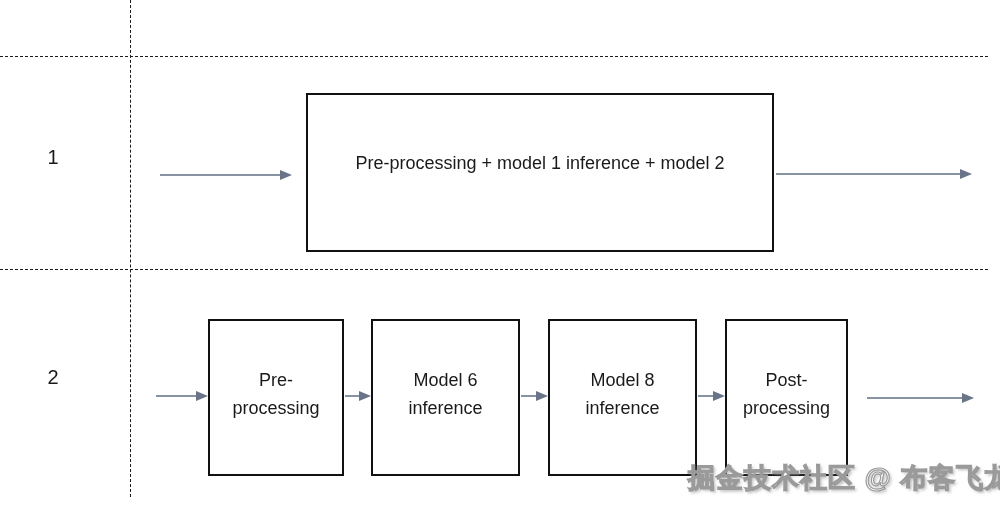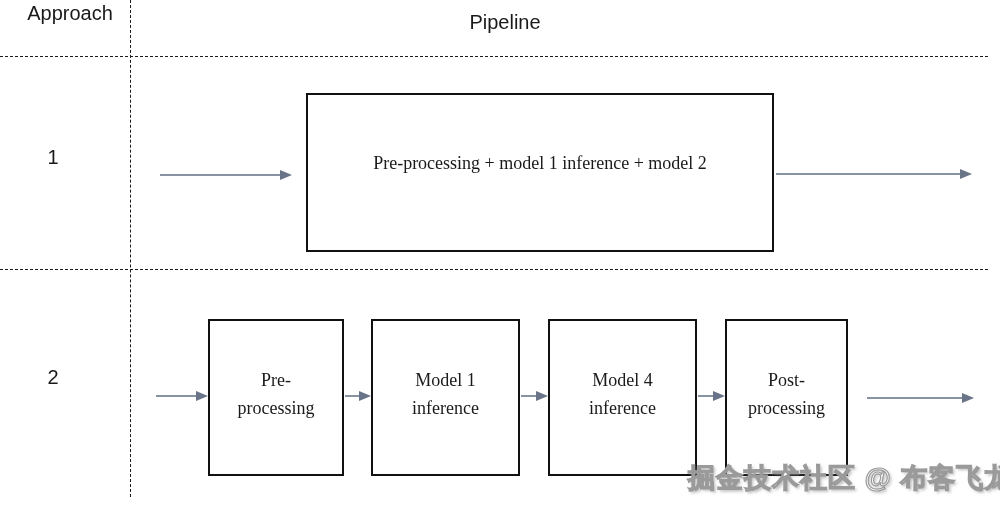--- a/index.html
+++ b/index.html
@@ -48,21 +48,21 @@
     position: absolute;
     border: 2px solid #111111;
     background: #ffffff;
     display: flex;
     flex-direction: column;
     justify-content: center;
     align-items: center;
     text-align: center;
     font-size: 18px;
   }
-  .pbox .bline { display: block; font-family: Liberation Serif, serif; }
+  .pbox .bline { display: block; }
   .box-combined {
     left: 306px; top: 93px; width: 468px; height: 159px;
     line-height: 29px; padding: 0 18px 18px 18px;
   }
   .box-step { top: 319px; height: 157px; line-height: 28px; padding-bottom: 8px; }
   .box-pre  { left: 208px; width: 136px; }
   .box-m1   { left: 371px; width: 149px; }
   .box-m2   { left: 548px; width: 149px; }
   .box-post { left: 725px; width: 123px; }
   .arrow {
@@ -100,22 +100,20 @@
     text-shadow: 2px 2px 3px rgba(130,130,130,0.55);
     z-index: 5;
     letter-spacing: 1px;
   }
 </style>
 </head>
 <body>
 
 <div class="canvas">
 
-  <div class="hdr hdr-approach">Approach</div>
-  <div class="hdr hdr-pipeline">Pipeline</div>
 
   <div class="v-divider"></div>
   <div class="h-divider h-divider-1"></div>
   <div class="h-divider h-divider-2"></div>
 
   <div class="row-label row-label-1">1</div>
 
   <div class="arrow ar1-in">
     <div class="arrow-line"></div>
     <div class="arrow-head"></div>
@@ -141,31 +139,31 @@
     <span class="bline">Pre-</span>
     <span class="bline">processing</span>
   </div>
 
   <div class="arrow ar2-12">
     <div class="arrow-line"></div>
     <div class="arrow-head"></div>
   </div>
 
   <div class="pbox box-step box-m1">
-    <span class="bline">Model 1</span>
+    <span class="bline">Model 6</span>
     <span class="bline">inference</span>
   </div>
 
   <div class="arrow ar2-23">
     <div class="arrow-line"></div>
     <div class="arrow-head"></div>
   </div>
 
   <div class="pbox box-step box-m2">
-    <span class="bline">Model 4</span>
+    <span class="bline">Model 8</span>
     <span class="bline">inference</span>
   </div>
 
   <div class="arrow ar2-34">
     <div class="arrow-line"></div>
     <div class="arrow-head"></div>
   </div>
 
   <div class="pbox box-step box-post">
     <span class="bline">Post-</span>

